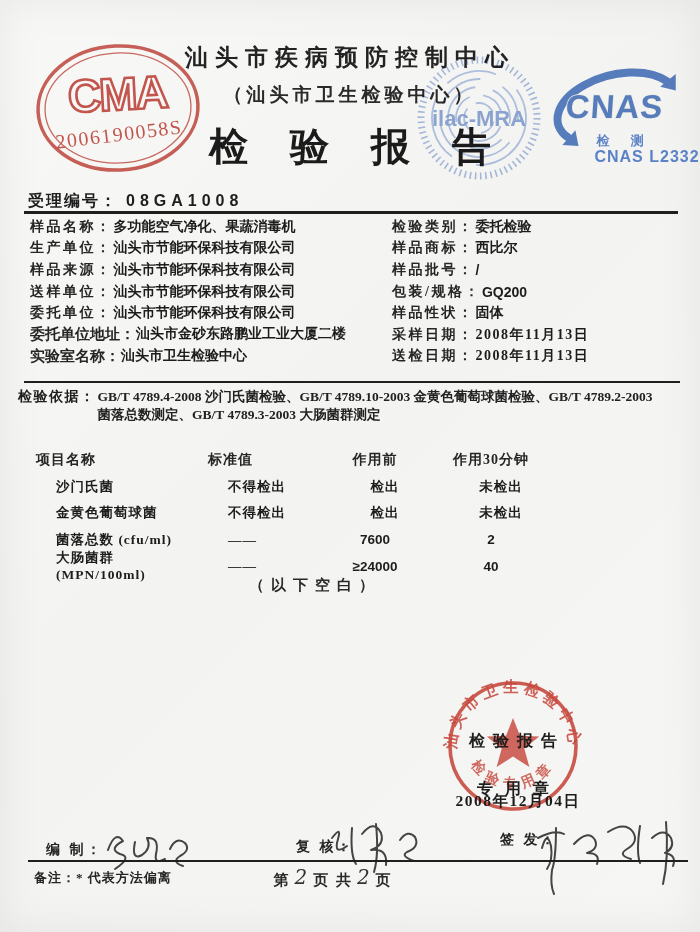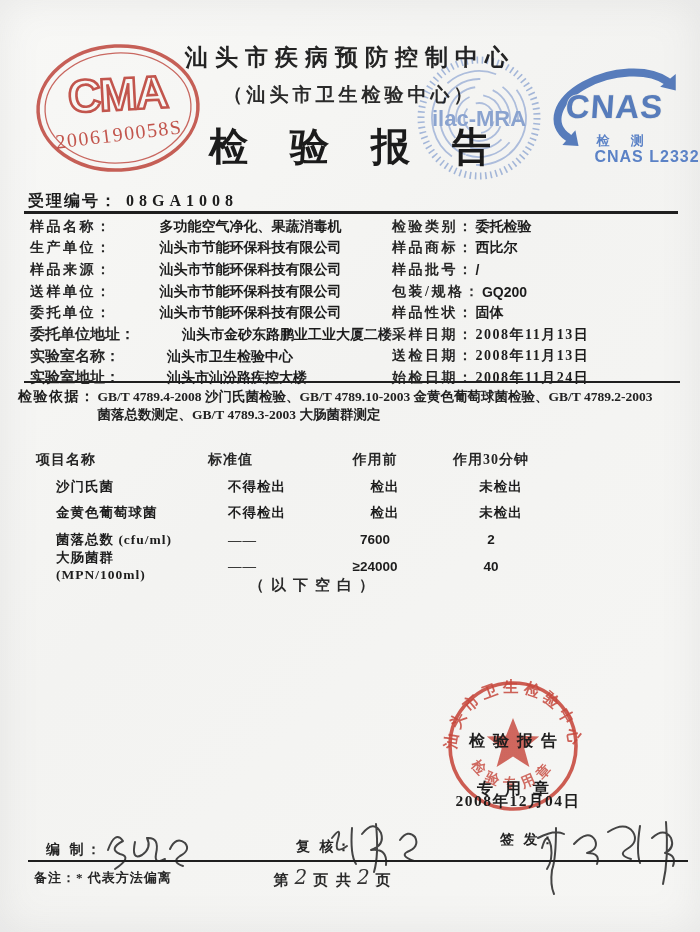--- a/index.html
+++ b/index.html
@@ -25,29 +25,29 @@
   .cma-stamp{position:absolute;left:30px;top:38px;transform:rotate(-3deg);}
   .ilac-stamp{position:absolute;left:413px;top:52px;opacity:.85;}
   .cnas-logo{position:absolute;left:540px;top:58px;}
   .cnas-sub1{position:absolute;left:560px;top:132px;width:120px;text-align:center;
     color:#5b82c6;font-size:13px;font-weight:700;letter-spacing:9px;text-indent:9px;}
   .cnas-sub2{position:absolute;left:572px;top:148px;width:150px;text-align:center;
     color:#5b82c6;font-family:"Liberation Sans",sans-serif;font-size:16px;font-weight:700;letter-spacing:1px;}
   
   .accept-row{position:absolute;left:28px;top:191px;font-size:16px;font-weight:700;}
   .accept-label{letter-spacing:2px;}
-  .accept-val{letter-spacing:5px;margin-left:8px;font-family:Liberation Serif, serif;}
+  .accept-val{letter-spacing:5px;margin-left:8px;font-family:Liberation Sans, sans-serif;}
   .hr{position:absolute;background:#1f1f1f;}
   .hr1{left:24px;top:211px;width:654px;height:3px;}
   .hr2{left:24px;top:381px;width:656px;height:2px;}
   .hr3{left:28px;top:860px;width:660px;height:2px;}
   
   .info-grid{position:absolute;left:30px;top:216px;width:655px;}
   .irow{display:flex;height:21.6px;align-items:center;}
-  .cell-l{width:362px;display:flex;align-items:flex-end;white-space:nowrap;gap:46px;}
+  .cell-l{width:362px;display:flex;align-items:flex-start;white-space:nowrap;}
   .cell-r{flex:1;display:flex;align-items:center;white-space:nowrap;}
   .lbl{font-size:14px;font-weight:700;letter-spacing:2.5px;color:#262626;}
   .lbl.tight{letter-spacing:0;font-size:15px;}
   .val{font-size:14px;font-weight:700;font-family:"Liberation Sans","DejaVu Sans",sans-serif;color:#1c1c1c;margin-left:1px;}
   .val.date-val{font-family:"Liberation Serif","DejaVu Serif",serif;letter-spacing:1.5px;text-align:center;}
   
   .basis{position:absolute;left:18px;top:388px;width:648px;display:flex;}
   .basis-label{font-size:14px;font-weight:700;letter-spacing:1.5px;white-space:nowrap;}
   .basis-text{font-size:13.5px;font-weight:700;line-height:17.5px;margin-left:2px;color:#222;}
   
@@ -187,30 +187,20 @@
     <div class="irow">
       <div class="cell-l">
           <span class="lbl tight">实验室名称：</span>
           <span class="val">汕头市卫生检验中心</span>
         </div>
       <div class="cell-r">
           <span class="lbl">送检日期：</span>
           <span class="val date-val">2008年11月13日</span>
         </div>
     </div>
-    <div class="irow">
-      <div class="cell-l">
-          <span class="lbl tight">实验室地址：</span>
-          <span class="val">汕头市汕汾路疾控大楼</span>
-        </div>
-      <div class="cell-r">
-          <span class="lbl">始检日期：</span>
-          <span class="val date-val">2008年11月24日</span>
-        </div>
-    </div>
   </div>
   <div class="hr hr2"></div>
 
   <div class="basis">
     <span class="basis-label">检验依据：</span>
     <div class="basis-text">GB/T 4789.4-2008 沙门氏菌检验、GB/T 4789.10-2003 金黄色葡萄球菌检验、GB/T 4789.2-2003 菌落总数测定、GB/T 4789.3-2003 大肠菌群测定</div>
   </div>
 
   <div class="rtable">
     <div class="th">项目名称</div>

